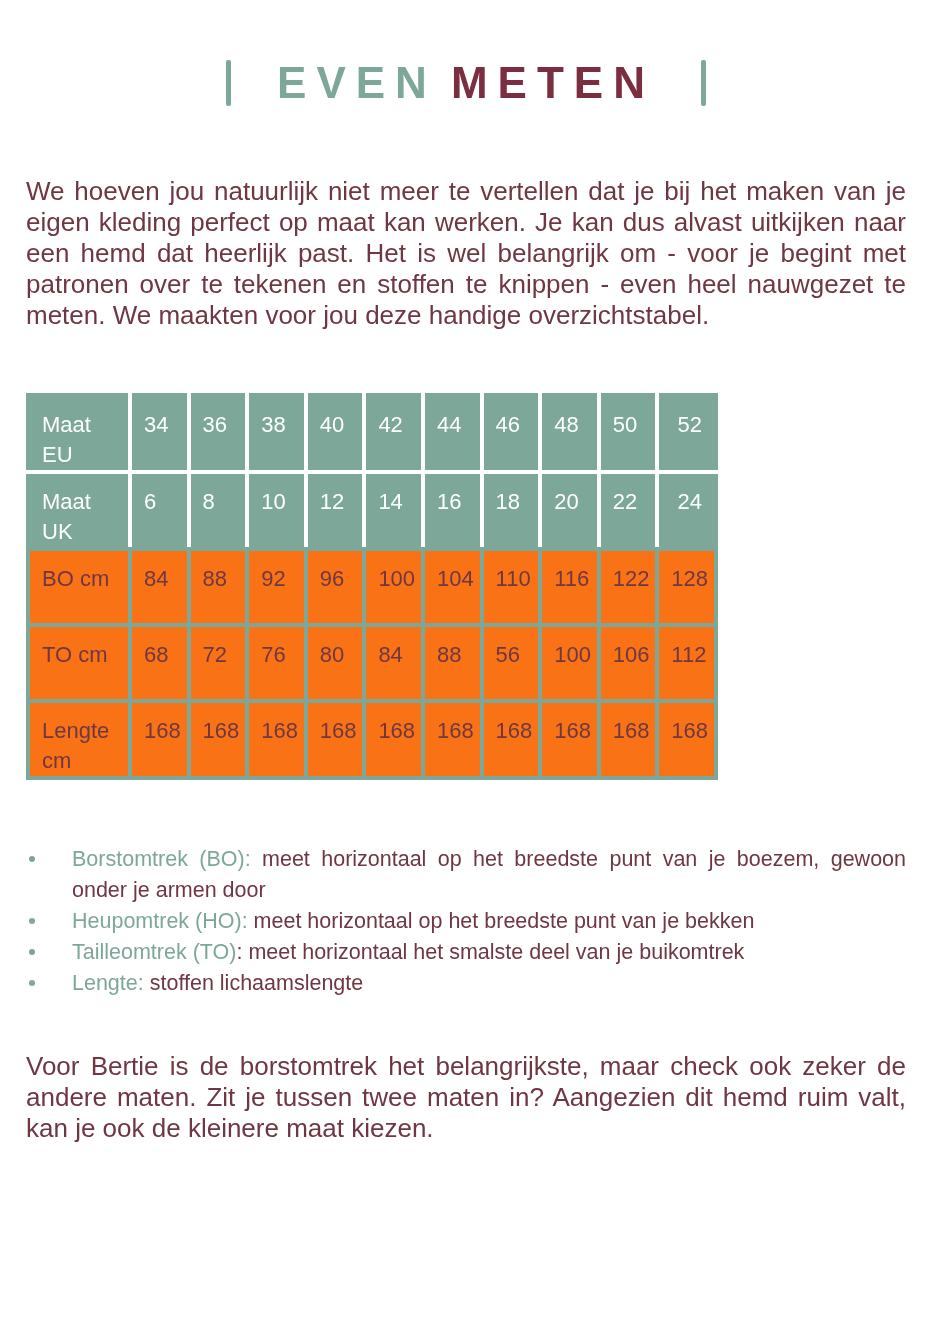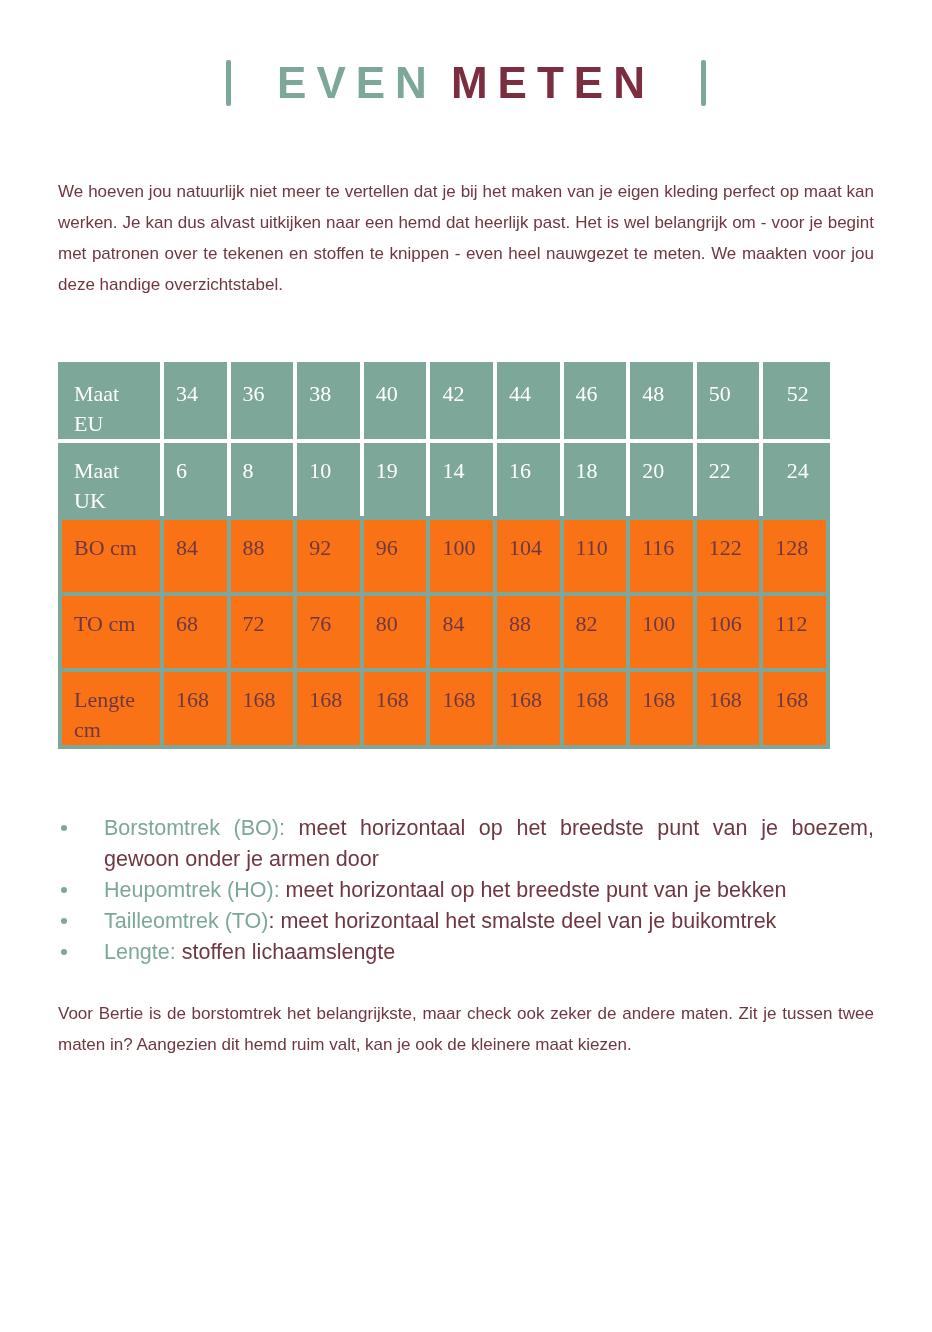--- a/index.html
+++ b/index.html
@@ -9,21 +9,21 @@
   }
   * { box-sizing: border-box; }
   html, body { margin: 0; padding: 0; }
   body {
     width: 932px; height: 1332px;
     background: #ffffff;
     font-family: "Liberation Sans", sans-serif;
     color: var(--maroon);
     overflow: hidden;
   }
-  .page { padding: 0 58px; }
+  .page { padding: 0 26px; }
 
   
   .title-row {
     margin-top: 56px;
     height: 54px;
     display: flex;
     align-items: center;
     justify-content: center;
     gap: 46px;
   }
@@ -36,36 +36,35 @@
     font-size: 44px;
     font-weight: bold;
     letter-spacing: 10px;
     white-space: nowrap;
   }
   .title-text .word-primary { color: var(--green); margin-right: 14px; }
   .title-text .word-secondary { color: var(--title-maroon); }
 
   
   .para {
-    font-size: 17px;
+    font-size: 26px;
     line-height: 31px;
     text-align: justify;
     color: var(--maroon);
   }
   .intro { margin-top: 66px; }
-  .outro { margin-top: 30px; }
+  .outro { margin-top: 52px; }
 
   
   table.size-table {
     margin-top: 62px;
-    width: 772px;
+    width: 692px;
     table-layout: fixed;
     border-collapse: collapse;
     border: 4px solid var(--green);
-    font-family: Liberation Serif, serif;
   }
   table.size-table td {
     height: 76px;
     vertical-align: top;
     padding: 13px 6px 0 12px;
     font-size: 22px;
     line-height: 30px;
     overflow: hidden;
   }
   tr.header-row td {
@@ -146,21 +145,21 @@
         <td>46</td>
         <td>48</td>
         <td>50</td>
         <td>52</td>
       </tr>
       <tr class="header-row header-row-2">
         <td>Maat UK</td>
         <td>6</td>
         <td>8</td>
         <td>10</td>
-        <td>19</td>
+        <td>12</td>
         <td>14</td>
         <td>16</td>
         <td>18</td>
         <td>20</td>
         <td>22</td>
         <td>24</td>
       </tr>
       <tr class="body-row">
         <td>BO cm</td>
         <td>84</td>
@@ -175,21 +174,21 @@
         <td>128</td>
       </tr>
       <tr class="body-row">
         <td>TO cm</td>
         <td>68</td>
         <td>72</td>
         <td>76</td>
         <td>80</td>
         <td>84</td>
         <td>88</td>
-        <td>82</td>
+        <td>56</td>
         <td>100</td>
         <td>106</td>
         <td>112</td>
       </tr>
       <tr class="body-row">
         <td>Lengte cm</td>
         <td>168</td>
         <td>168</td>
         <td>168</td>
         <td>168</td>

